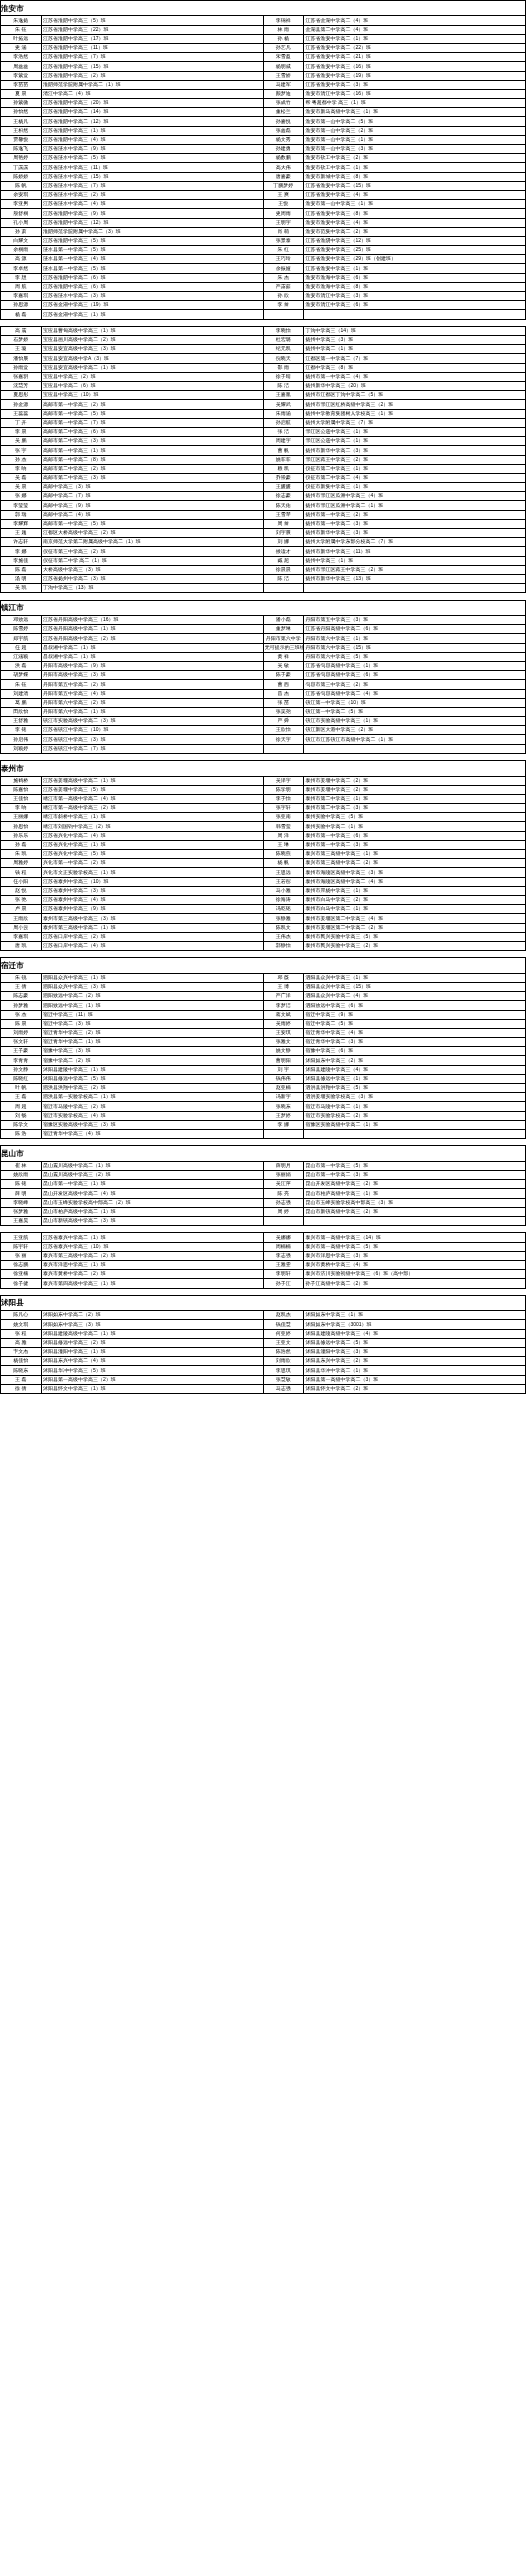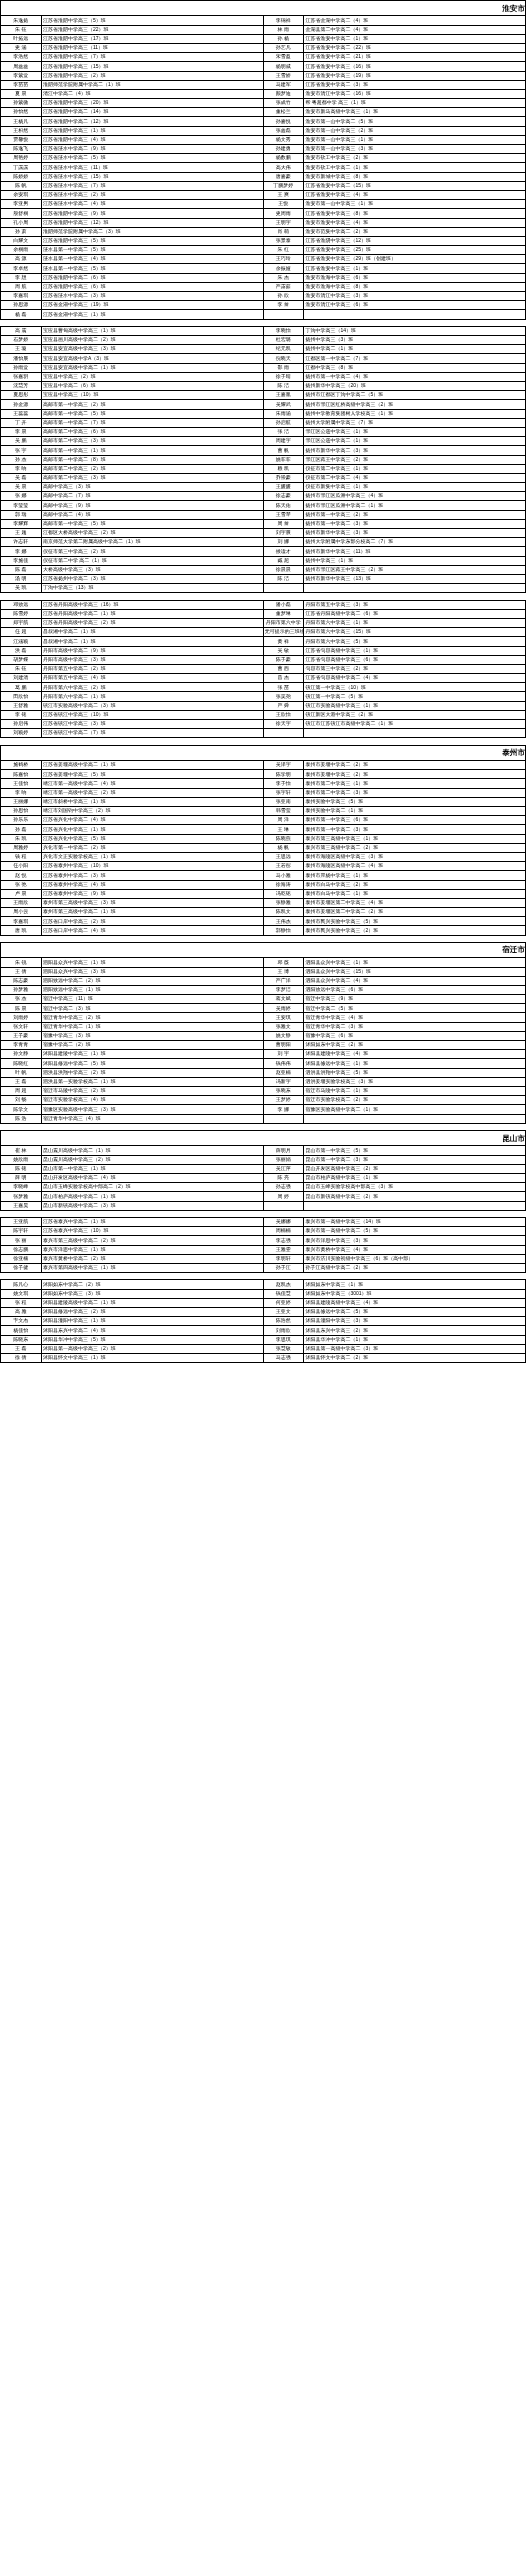--- a/index.html
+++ b/index.html
@@ -1,20 +1,20 @@
 <!DOCTYPE html>
 <html style="font-size:10px"><head>
 <meta charset="utf-8">
 <style>
   html,body{margin:0;padding:0;background:#ffffff;}
   body{font-family:"Liberation Sans","DejaVu Sans",sans-serif;}
   #page{width:526px;margin:0 auto;background:#fff;}
   .section{margin:0 0 6.3px 0;}
   .city-title{
-    text-align:right;
+    text-align:left;
     font-size:7.6px;
     font-weight:bold;
     color:#000;
     padding:2.5px 0 1.9px 0;
     border:0.6px solid #000;
     border-bottom:none;
     background:#fff;
   }
   table.grid{
     width:100%;
@@ -425,20 +425,21 @@
           <tr>
             <td class="name">吴 凯</td>
             <td class="school">丁沟中学高三（13）班</td>
             <td class="name"></td>
             <td class="school"></td>
           </tr>
         </tbody>
       </table>
     </div>
     <div class="section">
+      <div class="city-title">镇江市</div>
       <table class="grid">
         <tbody>
           <tr>
             <td class="name">邓致远</td>
             <td class="school">江苏省丹阳高级中学高三（16）班</td>
             <td class="name">潘小磊</td>
             <td class="school">丹阳市第五中学高三（3）班</td>
           </tr>
           <tr>
             <td class="name">陈雪婷</td>
@@ -848,20 +849,21 @@
           <tr>
             <td class="name">徐子健</td>
             <td class="school">泰兴市第四高级中学高三（1）班</td>
             <td class="name">孙子江</td>
             <td class="school">孙子江高级中学高二（2）班</td>
           </tr>
         </tbody>
       </table>
     </div>
     <div class="section">
+      <div class="city-title">沭阳县</div>
       <table class="grid">
         <tbody>
           <tr>
             <td class="name">陈凡心</td>
             <td class="school">沭阳如东中学高二（2）班</td>
             <td class="name">赵凯杰</td>
             <td class="school">沭阳如东中学高三（1）班</td>
           </tr>
           <tr>
             <td class="name">姚文琪</td>

